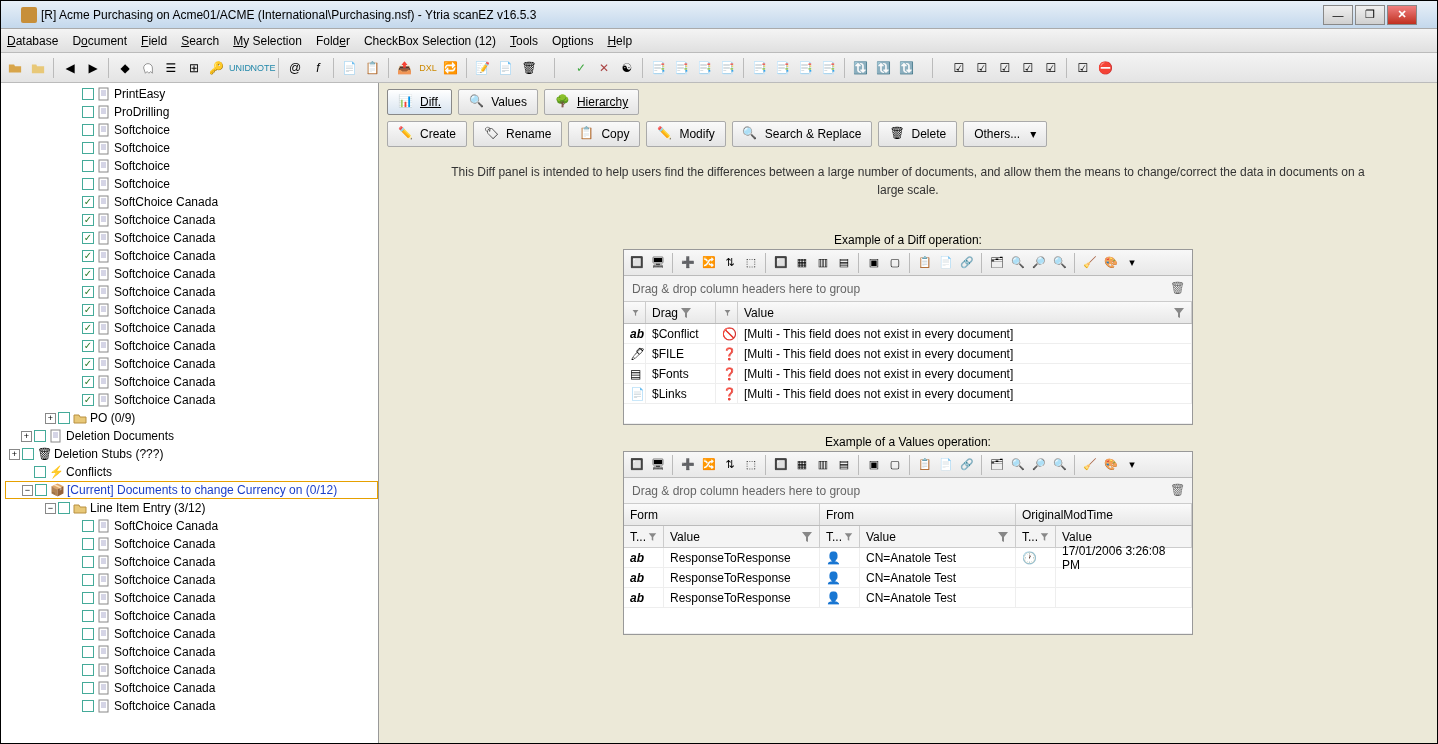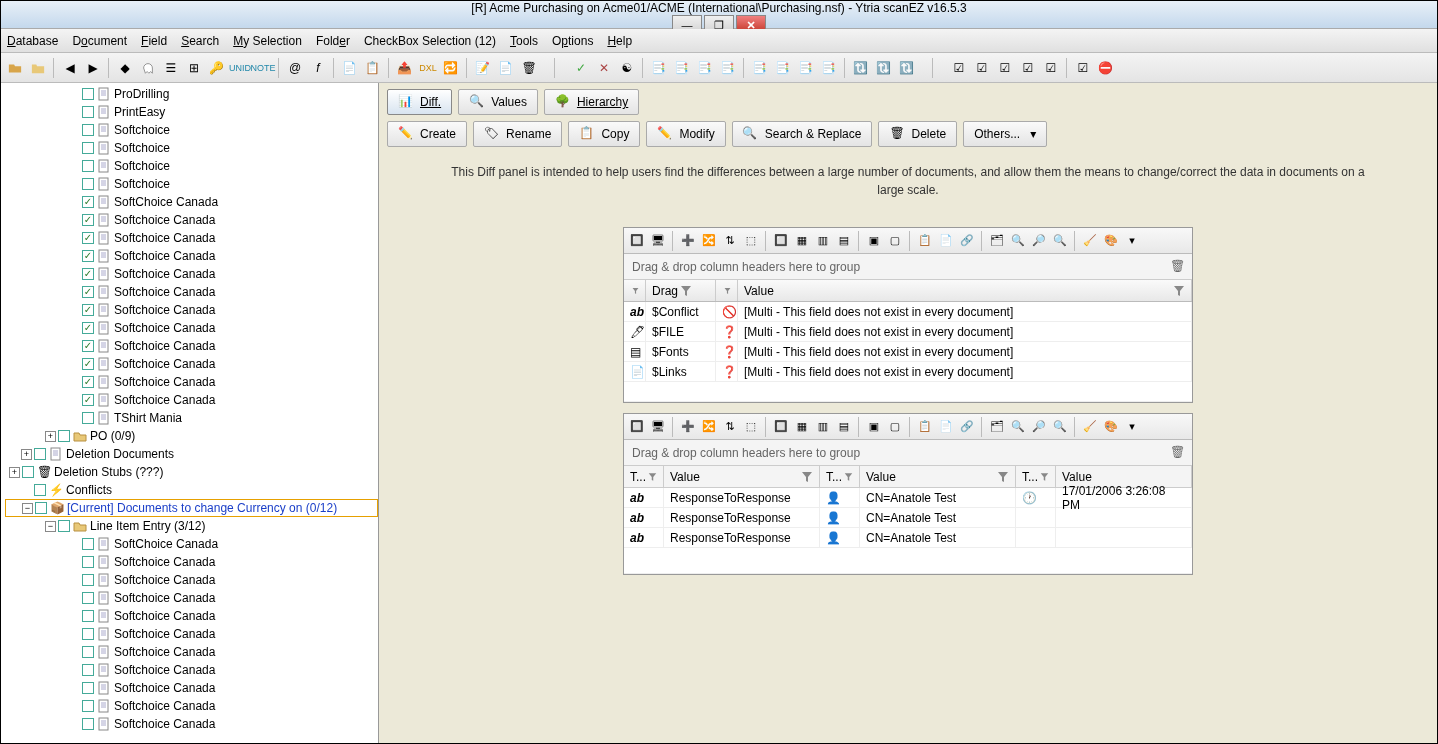--- a/index.html
+++ b/index.html
@@ -1,18 +1,18 @@
 <!DOCTYPE html>
 <html><head>
 <meta charset="utf-8">
 <style>
 * { box-sizing: border-box; margin: 0; padding: 0; }
 body { font-family: "Segoe UI", Tahoma, sans-serif; font-size: 12px; background: #d4d0c8; width: 1438px; height: 744px; overflow: hidden; }
 .window { border: 1px solid #000; width: 100%; height: 100%; display: flex; flex-direction: column; }
-.titlebar { background: linear-gradient(#e8f0f8, #c4d8ec); height: 28px; display: flex; align-items: center; padding: 0 0; border-bottom: 1px solid #aaa; flex-direction: column; }
+.titlebar { background: linear-gradient(#e8f0f8, #c4d8ec); height: 28px; display: flex; align-items: center; padding: 0 20px; border-bottom: 1px solid #aaa; }
 .titlebar-icon { width: 16px; height: 16px; background: #c78f3a; border-radius: 2px; margin-right: 4px; }
 .titlebar-text { flex: 1; font-size: 12px; }
 .winbtns { display: flex; gap: 2px; }
 .winbtn { width: 30px; height: 20px; background: linear-gradient(#f0f0f0,#d0d0d0); border: 1px solid #888; display:flex;align-items:center;justify-content:center;font-size:11px;cursor:pointer;}
 .winbtn.close { background: linear-gradient(#f08080,#c03020); color:#fff; font-weight:bold;}
 .menubar { background: linear-gradient(#f4f4f4,#e0e0e0); height: 24px; display:flex; align-items:center; padding: 0 6px; gap: 14px; border-bottom:1px solid #bbb;}
 .menubar span { cursor:pointer; }
 .menubar span u { text-decoration: underline; }
 .toolbar { background: linear-gradient(#f4f4f4,#e4e4e4); height: 30px; display:flex; align-items:center; padding: 2px 4px; gap:3px; border-bottom:1px solid #bbb; }
 .tbicon { width:20px; height:20px; border:1px solid transparent; display:inline-flex;align-items:center;justify-content:center; font-size:12px; cursor:pointer; border-radius:2px;}
@@ -153,44 +153,44 @@
         <div class="tree-row">
     <span class="tw-ind" style="width:64px"></span>
     <span style="width:13px"></span>
     <span class="cb"></span>
     <svg class="doc-icon" viewBox="0 0 14 14">
             <rect x="2" y="1" width="9" height="12" fill="#fff" stroke="#888"></rect>
             <line x1="4" y1="4" x2="9" y2="4" stroke="#aac"></line>
             <line x1="4" y1="6" x2="9" y2="6" stroke="#aac"></line>
             <line x1="4" y1="8" x2="9" y2="8" stroke="#aac"></line>
           </svg>
+    <span>PrintEasy</span>
+  </div>
+        <div class="tree-row">
+    <span class="tw-ind" style="width:64px"></span>
+    <span style="width:13px"></span>
+    <span class="cb"></span>
+    <svg class="doc-icon" viewBox="0 0 14 14">
+            <rect x="2" y="1" width="9" height="12" fill="#fff" stroke="#888"></rect>
+            <line x1="4" y1="4" x2="9" y2="4" stroke="#aac"></line>
+            <line x1="4" y1="6" x2="9" y2="6" stroke="#aac"></line>
+            <line x1="4" y1="8" x2="9" y2="8" stroke="#aac"></line>
+          </svg>
     <span>ProDrilling</span>
   </div>
         <div class="tree-row">
     <span class="tw-ind" style="width:64px"></span>
     <span style="width:13px"></span>
     <span class="cb"></span>
     <svg class="doc-icon" viewBox="0 0 14 14">
             <rect x="2" y="1" width="9" height="12" fill="#fff" stroke="#888"></rect>
             <line x1="4" y1="4" x2="9" y2="4" stroke="#aac"></line>
             <line x1="4" y1="6" x2="9" y2="6" stroke="#aac"></line>
             <line x1="4" y1="8" x2="9" y2="8" stroke="#aac"></line>
           </svg>
-    <span>PrintEasy</span>
-  </div>
-        <div class="tree-row">
-    <span class="tw-ind" style="width:64px"></span>
-    <span style="width:13px"></span>
-    <span class="cb"></span>
-    <svg class="doc-icon" viewBox="0 0 14 14">
-            <rect x="2" y="1" width="9" height="12" fill="#fff" stroke="#888"></rect>
-            <line x1="4" y1="4" x2="9" y2="4" stroke="#aac"></line>
-            <line x1="4" y1="6" x2="9" y2="6" stroke="#aac"></line>
-            <line x1="4" y1="8" x2="9" y2="8" stroke="#aac"></line>
-          </svg>
     <span>Softchoice</span>
   </div>
         <div class="tree-row">
     <span class="tw-ind" style="width:64px"></span>
     <span style="width:13px"></span>
     <span class="cb"></span>
     <svg class="doc-icon" viewBox="0 0 14 14">
             <rect x="2" y="1" width="9" height="12" fill="#fff" stroke="#888"></rect>
             <line x1="4" y1="4" x2="9" y2="4" stroke="#aac"></line>
             <line x1="4" y1="6" x2="9" y2="6" stroke="#aac"></line>
@@ -358,32 +358,20 @@
     <span class="tw-ind" style="width:64px"></span>
     <span style="width:13px"></span>
     <span class="cb chk"></span>
     <svg class="doc-icon" viewBox="0 0 14 14">
             <rect x="2" y="1" width="9" height="12" fill="#fff" stroke="#888"></rect>
             <line x1="4" y1="4" x2="9" y2="4" stroke="#aac"></line>
             <line x1="4" y1="6" x2="9" y2="6" stroke="#aac"></line>
             <line x1="4" y1="8" x2="9" y2="8" stroke="#aac"></line>
           </svg>
     <span>Softchoice Canada</span>
-  </div>
-        <div class="tree-row">
-    <span class="tw-ind" style="width:64px"></span>
-    <span style="width:13px"></span>
-    <span class="cb"></span>
-    <svg class="doc-icon" viewBox="0 0 14 14">
-            <rect x="2" y="1" width="9" height="12" fill="#fff" stroke="#888"></rect>
-            <line x1="4" y1="4" x2="9" y2="4" stroke="#aac"></line>
-            <line x1="4" y1="6" x2="9" y2="6" stroke="#aac"></line>
-            <line x1="4" y1="8" x2="9" y2="8" stroke="#aac"></line>
-          </svg>
-    <span>TShirt Mania</span>
   </div>
         <div class="tree-row">
     <span class="tw-ind" style="width:40px"></span>
     <span class="tw">+</span>
     <span class="cb"></span>
     <svg class="doc-icon" viewBox="0 0 14 14">
             <path fill="#e8c878" stroke="#b89040" d="M1 4h5l1 2h6v6H1z"></path>
           </svg>
     <span>PO  (0/9)</span>
   </div>
@@ -608,20 +596,21 @@
             <span style="margin-left:4px">▾</span>
           </div>
       </div>
 
       <div class="main-scroll">
         <div class="diff-info">
           <div>This Diff panel is intended to help users find the differences between a large number of documents, and allow them the means to change/correct the data in documents on a large scale.</div>
           <br>
         </div>
 
+        <div class="example-lbl">Example of a Diff operation:</div>
         <div class="grid-box" style="margin-left:auto;margin-right:auto;width:570px">
           <div class="grid-toolbar" id="grid1-tb">
               <span class="gtb-icon">🔲</span>
               <span class="gtb-icon">🖥</span>
               <span class="tbsep"></span>
               <span class="gtb-icon">➕</span>
               <span class="gtb-icon">🔀</span>
               <span class="gtb-icon">⇅</span>
               <span class="gtb-icon">⬚</span>
               <span class="tbsep"></span>
@@ -698,20 +687,21 @@
               <div class="grid-body-row">
     <div class="gb-cell" style="width:22px">📄</div>
     <div class="gb-cell" style="width:70px">$Links</div>
     <div class="gb-cell" style="width:22px">❓</div>
     <div class="gb-cell" style="flex:1">[Multi - This field does not exist in every document]</div>
   </div>
             </div>
           <div class="grid-body-row"></div>
         </div>
 
+        <div class="example-lbl">Example of a Values operation:</div>
         <div class="grid-box" style="margin-left:auto;margin-right:auto;width:570px">
           <div class="grid-toolbar" id="grid2-tb">
               <span class="gtb-icon">🔲</span>
               <span class="gtb-icon">🖥</span>
               <span class="tbsep"></span>
               <span class="gtb-icon">➕</span>
               <span class="gtb-icon">🔀</span>
               <span class="gtb-icon">⇅</span>
               <span class="gtb-icon">⬚</span>
               <span class="tbsep"></span>
@@ -733,20 +723,25 @@
               <span class="gtb-icon">🔍</span>
               <span class="tbsep"></span>
               <span class="gtb-icon">🧹</span>
               <span class="gtb-icon">🎨</span>
               <span class="gtb-icon">▾</span>
             </div>
           <div class="grid-group">
               <span>Drag &amp; drop column headers here to group</span>
               <span class="trash-icon">🗑</span>
             </div>
+          <div class="grid-head">
+            <div class="gh-cell" style="width:196px">Form</div>
+            <div class="gh-cell" style="width:196px">From</div>
+            <div class="gh-cell" style="flex:1">OriginalModTime</div>
+          </div>
           <div class="grid-subhead">
             <div class="gh-cell" style="width:40px">
                 <span>T...</span>
                 <svg class="filter-icon" viewBox="0 0 12 12">
                   <path fill="#888" d="M1 1h10l-4 5v5l-2-1V6z"></path>
                 </svg>
               </div>
             <div class="gh-cell" style="width:156px">
                 <span>Value</span>
                 <svg class="filter-icon" viewBox="0 0 12 12" style="margin-left:auto">

